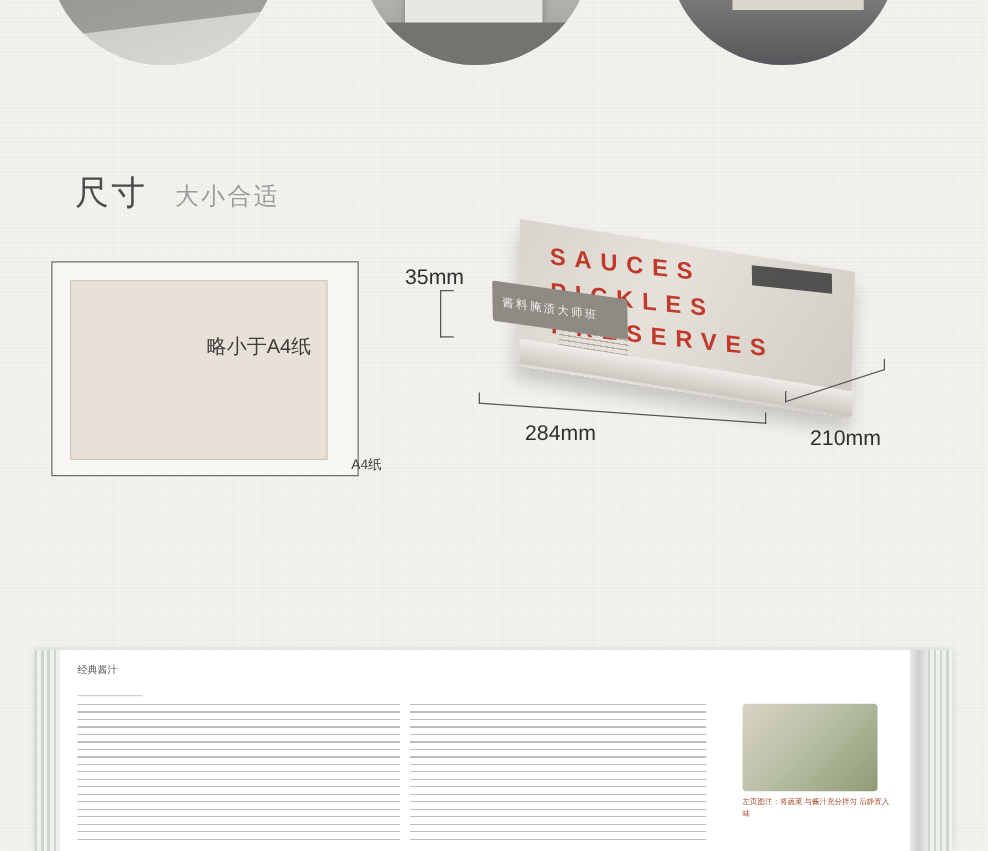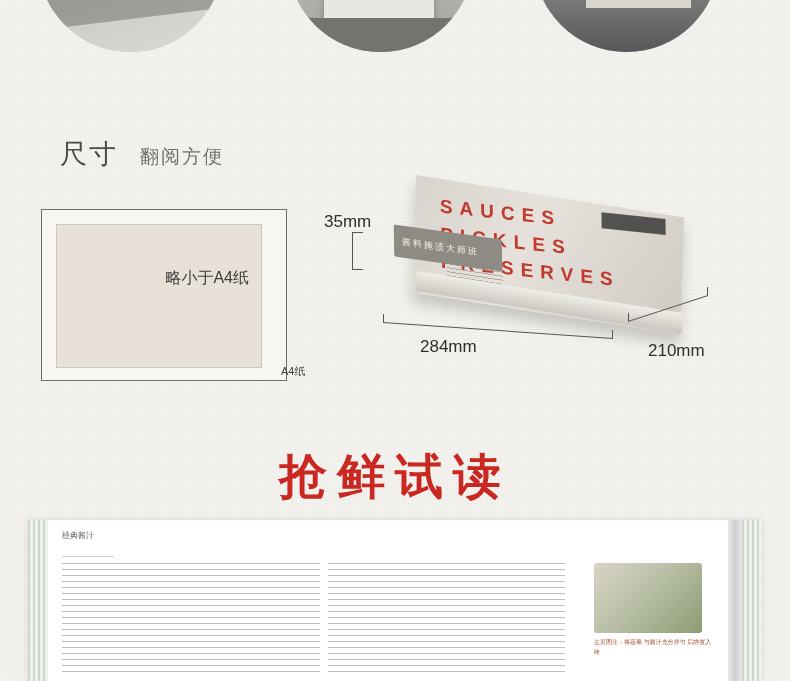--- a/index.html
+++ b/index.html
@@ -382,21 +382,21 @@
     <div class="photo-circle c2">
       <div class="ph-inner ph2"></div>
     </div>
     <div class="photo-circle c3">
       <div class="ph-inner ph3"></div>
     </div>
   </div>
 
   <div class="size-heading">
     <span class="main">尺寸</span>
-    <span class="sub2">翻阅方便</span>
+    <span class="sub">大小合适</span>
   </div>
 
   <div class="a4-box">
     <div class="book-box">
       <div class="book-label">
         <div class="l2">略小于A4纸</div>
       </div>
     </div>
   </div>
   <div class="a4-caption">A4纸</div>
@@ -416,21 +416,20 @@
 
   <div class="bracket-v"></div>
   <div class="dim dim-35">35mm</div>
 
   <div class="bracket-284"></div>
   <div class="dim dim-284">284mm</div>
 
   <div class="bracket-210"></div>
   <div class="dim dim-210">210mm</div>
 
-  <div class="promo-title">抢鲜试读</div>
 
   <div class="preview">
     <div class="pv-edge"></div>
 
     <div class="pv-page">
       <div class="pv-head">经典酱汁</div>
       <div class="pv-cols">
         <div class="pv-col">
           <div class="pv-text"></div>
         </div>

